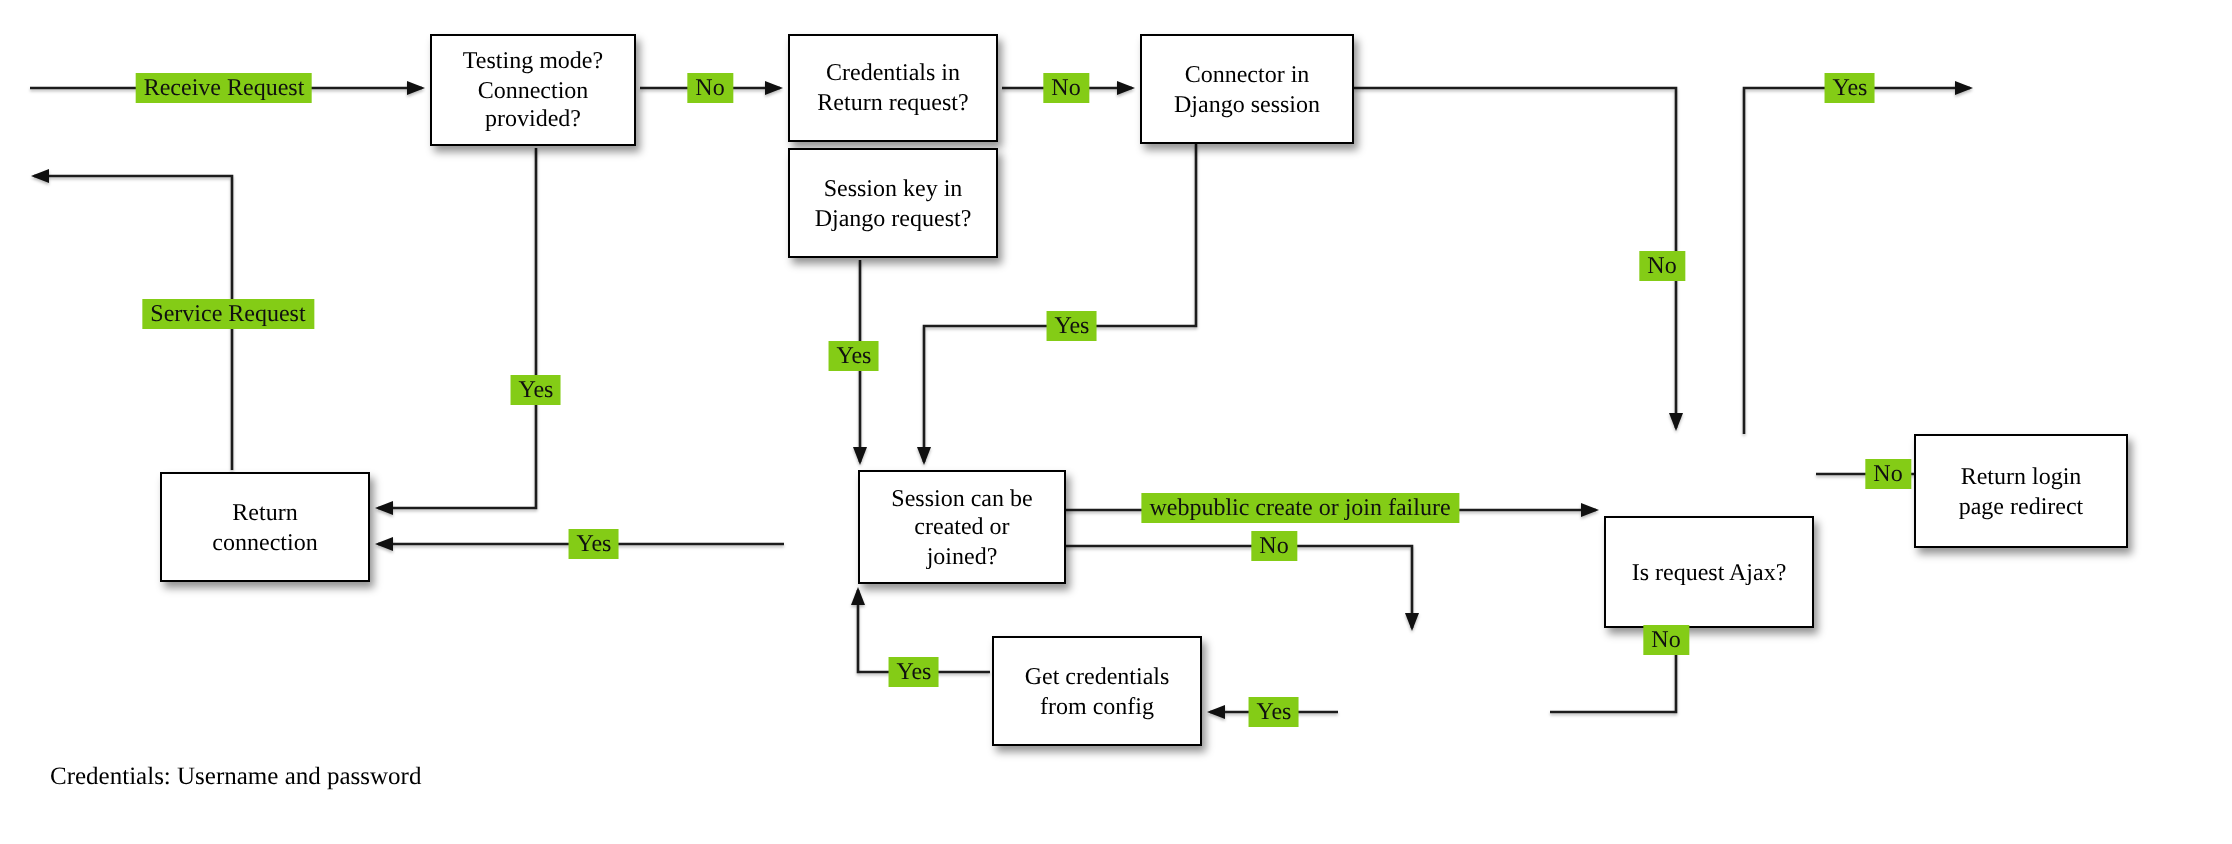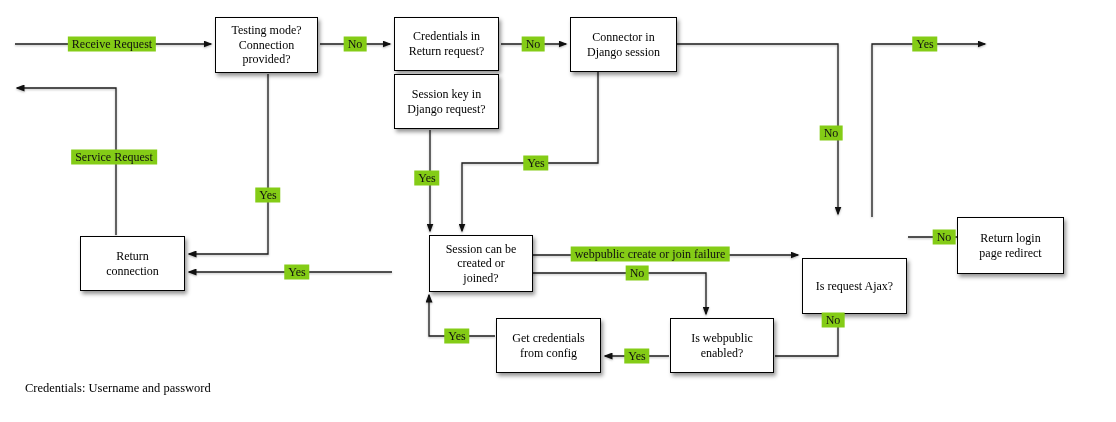--- a/index.html
+++ b/index.html
@@ -112,24 +112,20 @@
     <span class="nlabel">Is request Ajax?</span>
   </div>
   <div class="node" style="left:939px; top:217px; width:107px; height:57px;margin-left:18px;">
     <span class="nlabel">Return login
 page redirect</span>
   </div>
   <div class="node" style="left:496px; top:318px; width:105px; height:55px;">
     <span class="nlabel">Get credentials
 from config</span>
   </div>
-  <div class="node" style="left:670px; top:318px; width:104px; height:55px;">
-    <span class="nlabel">Is webpublic
-enabled?</span>
-  </div>
 
   <span class="elabel" style="left:112px; top:44px;">Receive Request</span>
   <span class="elabel" style="left:355px; top:44px;">No</span>
   <span class="elabel" style="left:533px; top:44px;">No</span>
   <span class="elabel" style="left:831px; top:133px;">No</span>
   <span class="elabel" style="left:925px; top:44px;">Yes</span>
   <span class="elabel" style="left:944px; top:237px;">No</span>
   <span class="elabel" style="left:427px; top:178px;">Yes</span>
   <span class="elabel" style="left:536px; top:163px;">Yes</span>
   <span class="elabel" style="left:268px; top:195px;">Yes</span>

